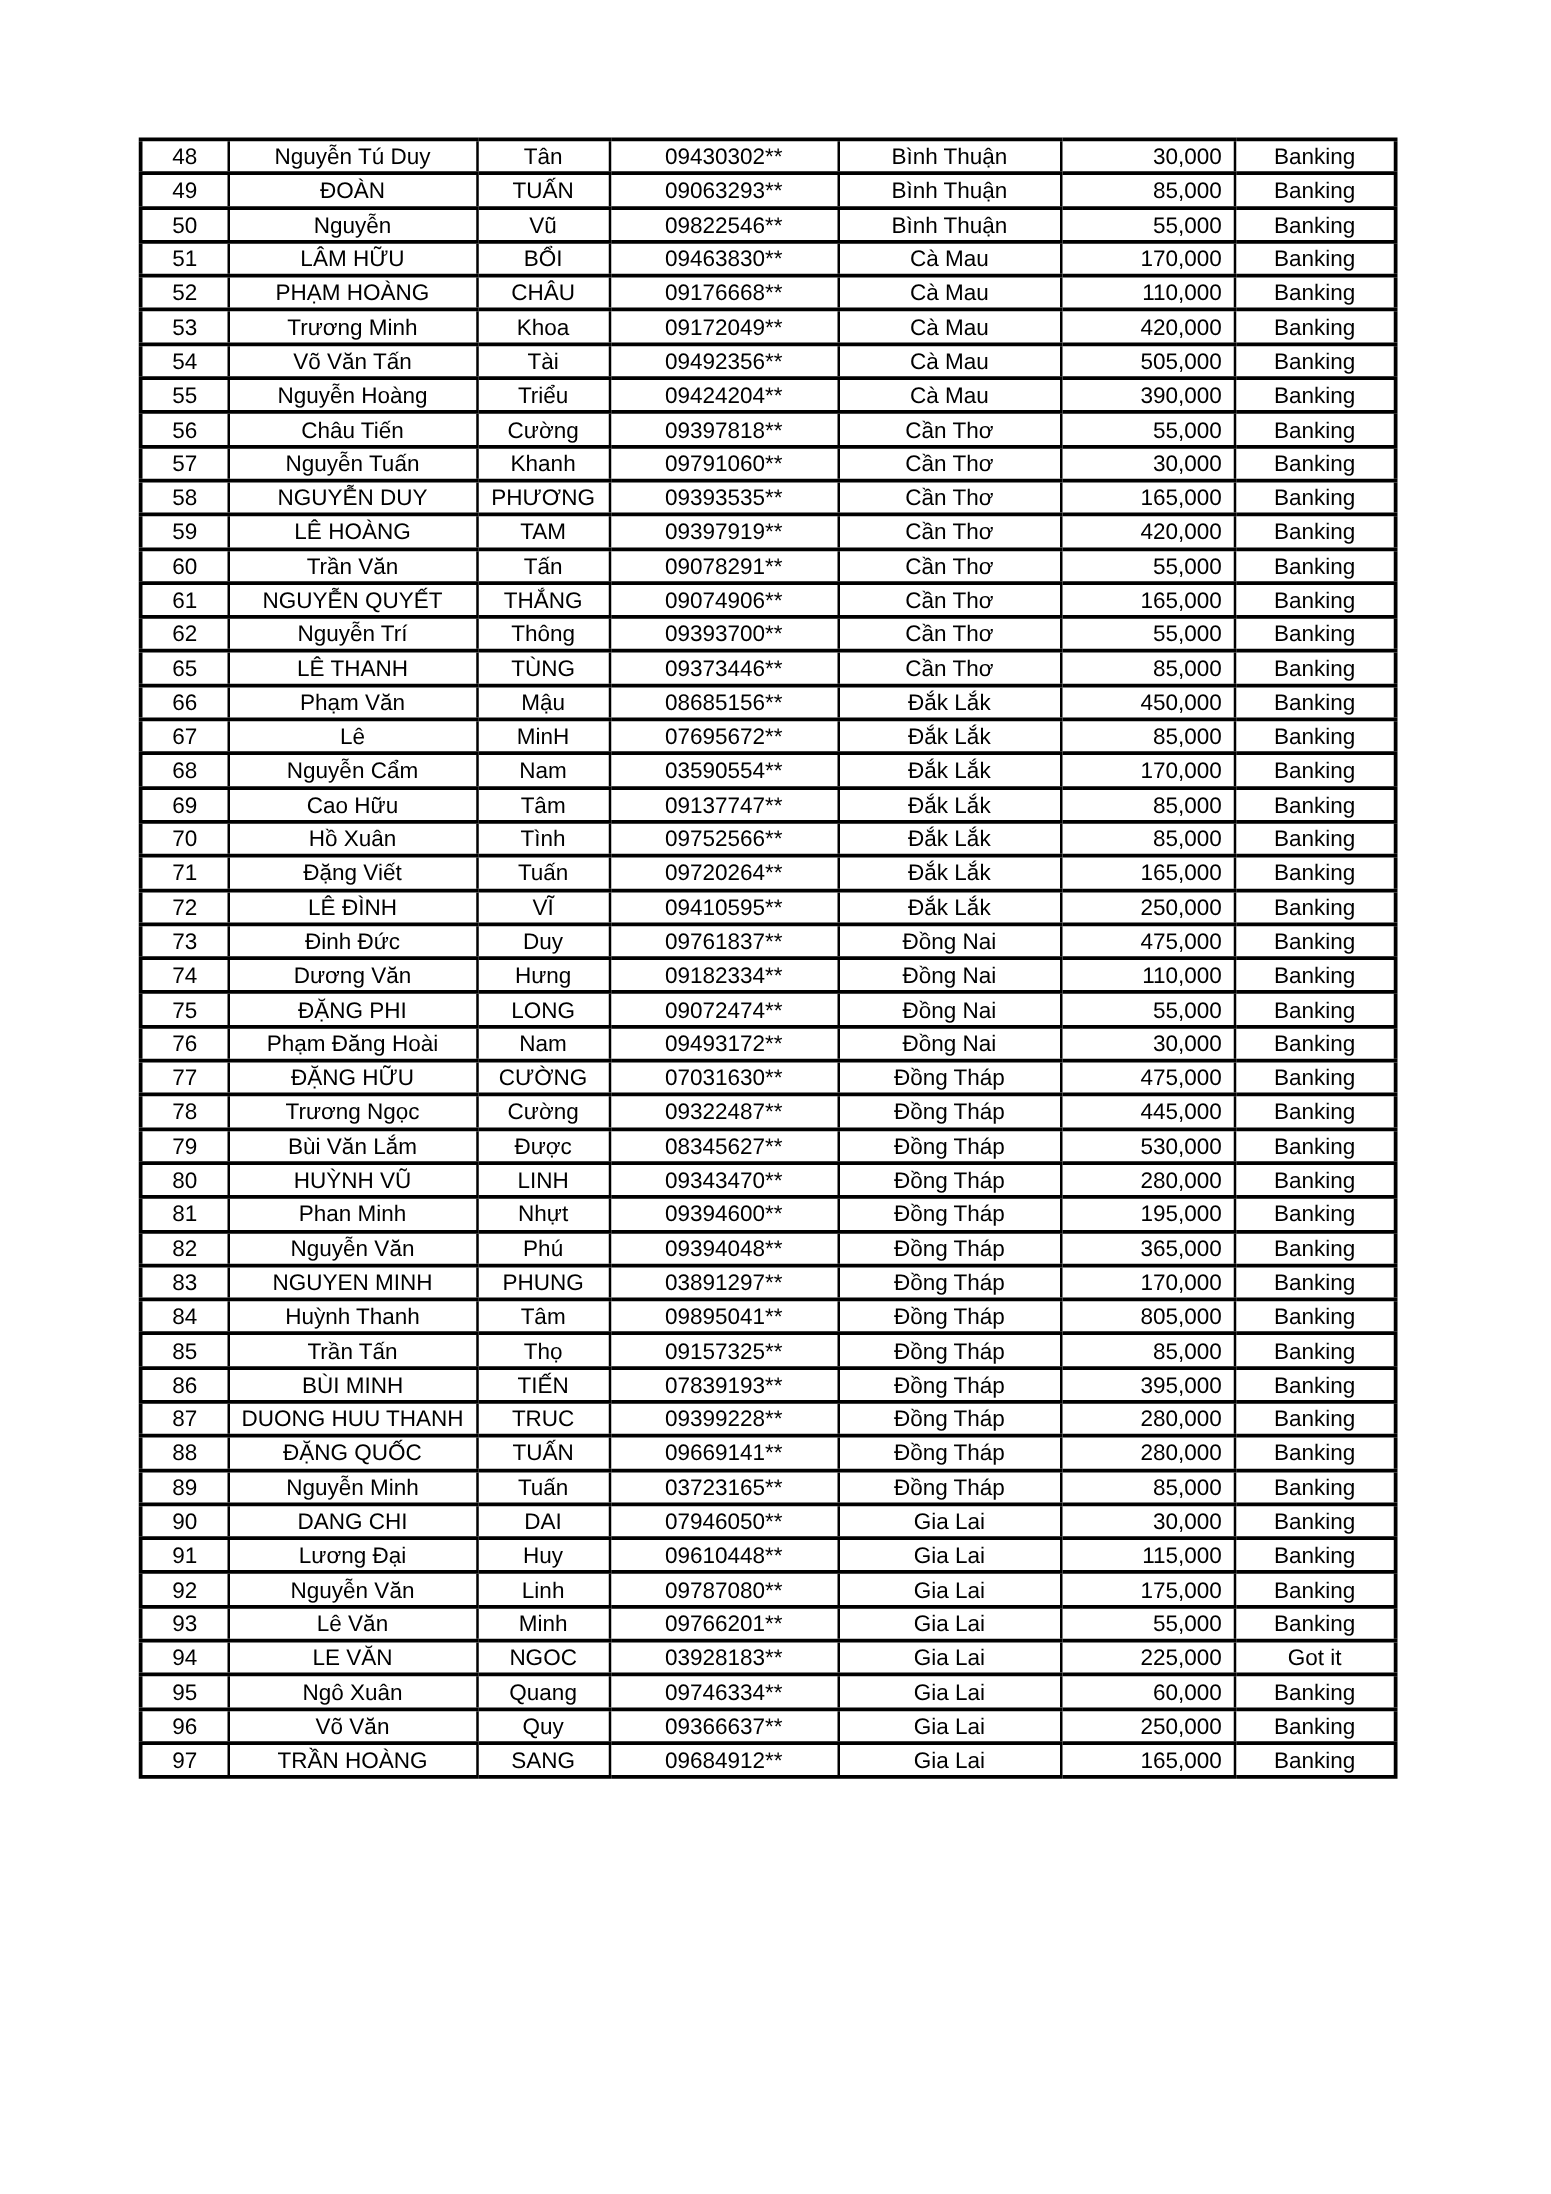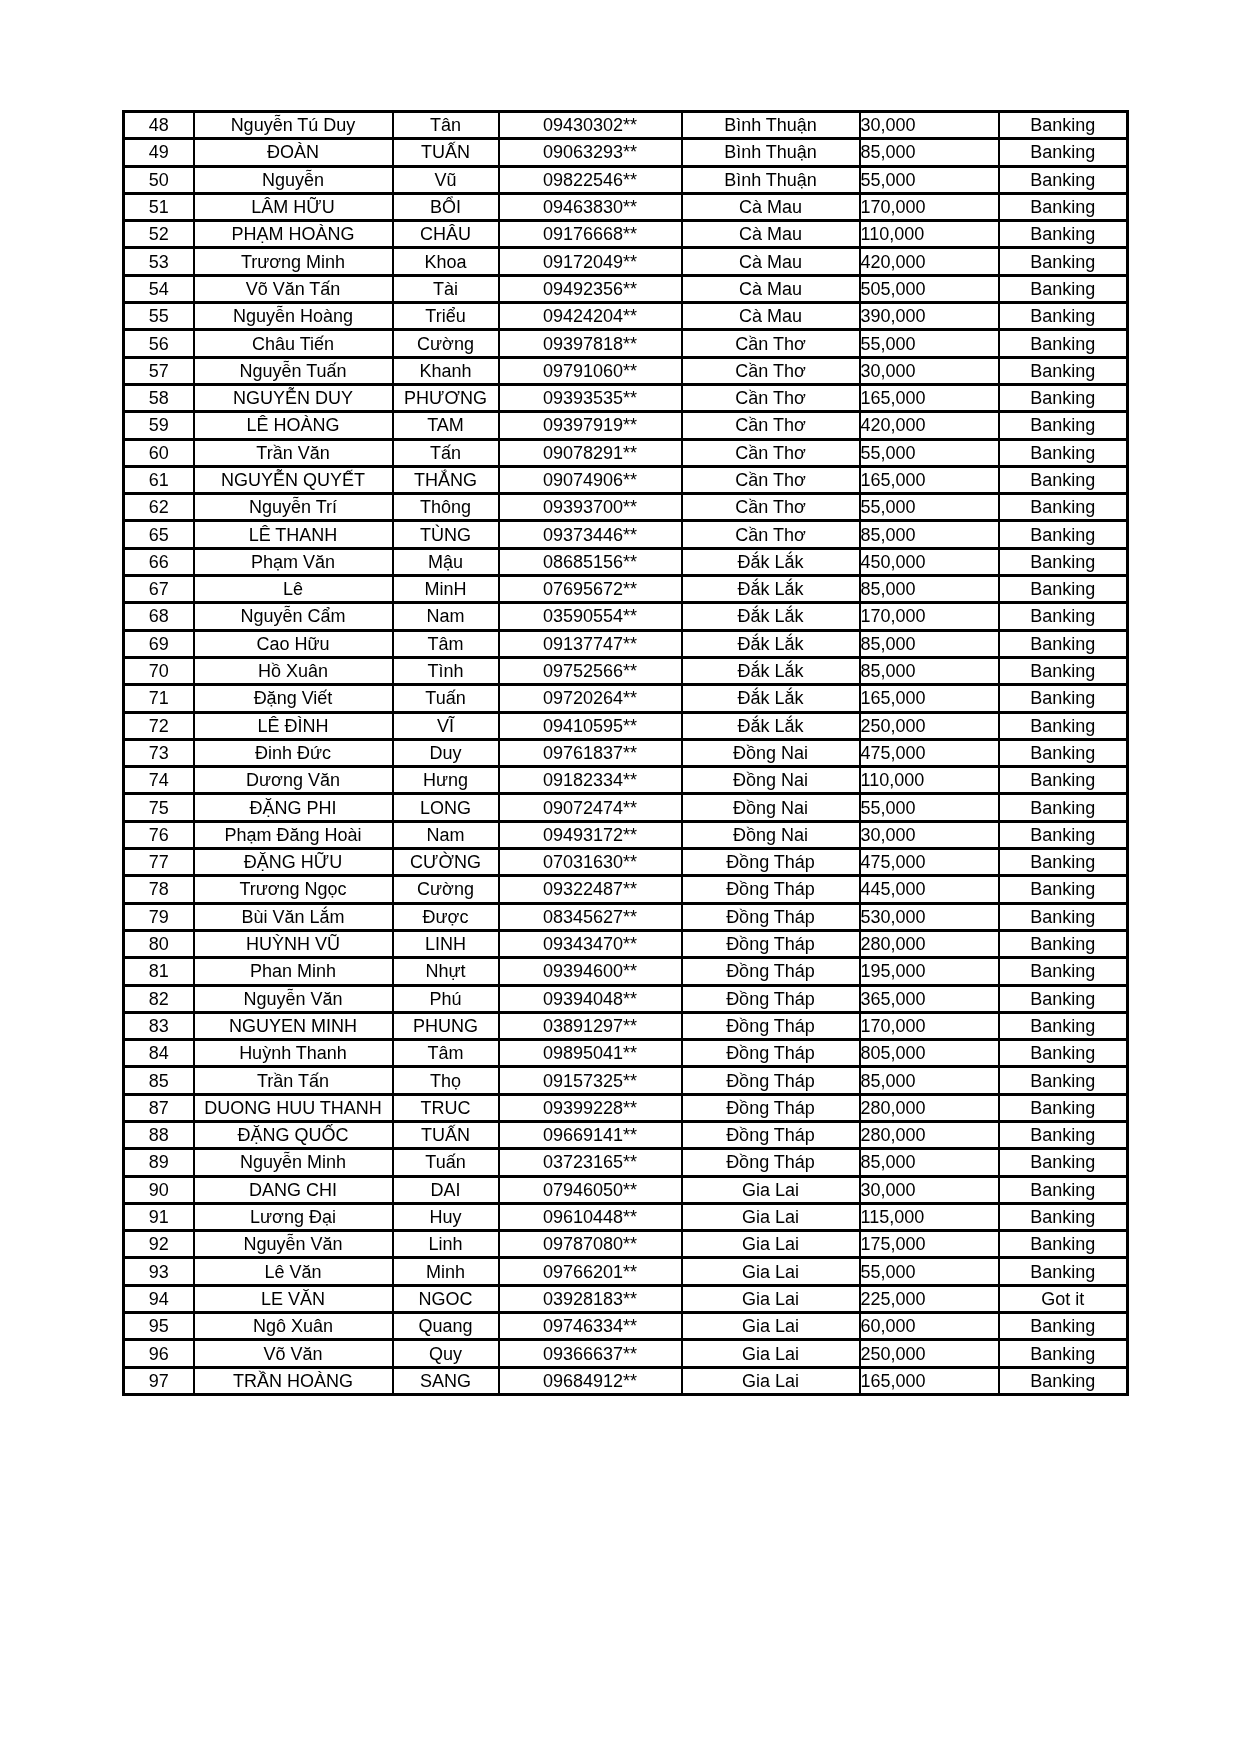--- a/index.html
+++ b/index.html
@@ -11,42 +11,42 @@
     position: relative;
     width: 1241px;
     height: 1755px;
     background: #ffffff;
     overflow: hidden;
     font-family: "Liberation Sans", "DejaVu Sans", sans-serif;
     color: #000000;
   }
   table.payments {
     position: absolute;
-    left: 122px;
+    left: 111px;
     top: 110px;
     width: 1004px;
     border-collapse: collapse;
     table-layout: fixed;
     border: 3px solid #000000;
   }
   table.payments td {
     border: 3px solid #000000;
     border-left-width: 2px;
     border-right-width: 2px;
     height: 24.3px; 
     padding: 0;
     font-size: 18px;
     line-height: 1;
     text-align: center;
     vertical-align: middle;
     white-space: nowrap;
     overflow: hidden;
   }
   table.payments td.c0 { font-size: 18px; }
-  table.payments td.c5 { text-align: left; padding-right: 9px; }
+  table.payments td.c5 { text-align: right; padding-right: 9px; }
   col.w0 { width: 70px; }
   col.w1 { width: 199px; }
   col.w2 { width: 106px; }
   col.w3 { width: 183px; }
   col.w4 { width: 178px; }
   col.w5 { width: 139px; }
   col.w6 { width: 129px; }
 </style>
 </head>
 <body>
@@ -381,20 +381,29 @@
         <tr>
           <td class="c0">85</td>
           <td class="c1">Trần Tấn</td>
           <td class="c2">Thọ</td>
           <td class="c3">09157325**</td>
           <td class="c4">Đồng Tháp</td>
           <td class="c5">85,000</td>
           <td class="c6">Banking</td>
         </tr>
         <tr>
+          <td class="c0">86</td>
+          <td class="c1">BÙI MINH</td>
+          <td class="c2">TIẾN</td>
+          <td class="c3">07839193**</td>
+          <td class="c4">Đồng Tháp</td>
+          <td class="c5">395,000</td>
+          <td class="c6">Banking</td>
+        </tr>
+        <tr>
           <td class="c0">87</td>
           <td class="c1">DUONG HUU THANH</td>
           <td class="c2">TRUC</td>
           <td class="c3">09399228**</td>
           <td class="c4">Đồng Tháp</td>
           <td class="c5">280,000</td>
           <td class="c6">Banking</td>
         </tr>
         <tr>
           <td class="c0">88</td>

